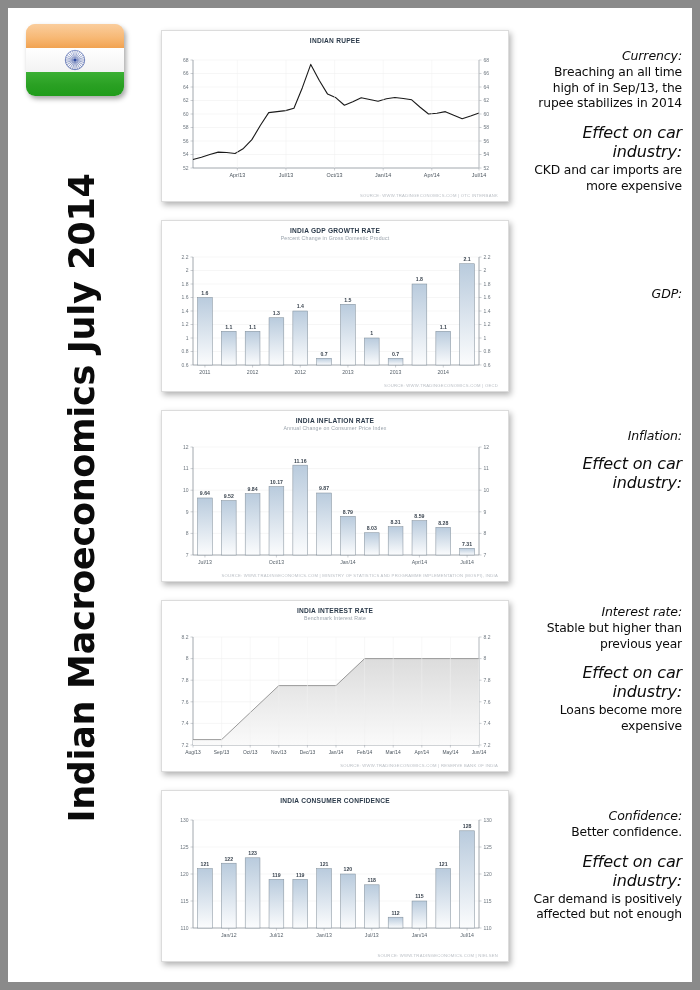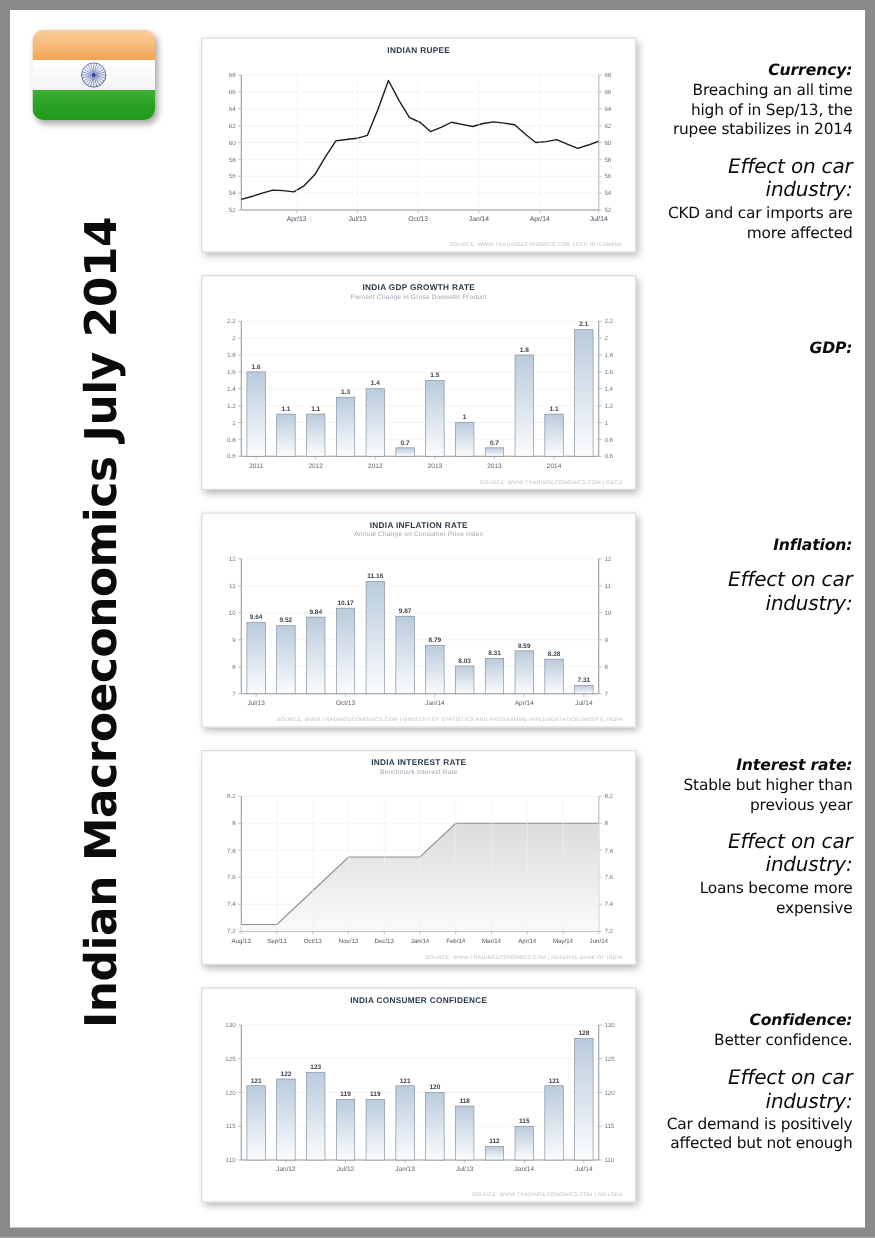--- a/index.html
+++ b/index.html
@@ -105,21 +105,21 @@
   #right-col { position: absolute; left: 504px; top: 0; width: 180px; height: 974px; }
   .note {
     position: absolute;
     right: 10px;
     width: 168px;
     text-align: right;
     color: #0c0c0c;
     font-family: "DejaVu Sans", sans-serif;
   }
   .note-head {
-    font-size: 12.5px; font-weight: bold; font-style: italic;
+    font-size: 12.5px; font-weight: normal; font-style: italic;
     margin-bottom: 2px; letter-spacing: -0.1px;
   }
   .note-body { font-size: 12.3px; line-height: 1.28; letter-spacing: -0.15px; padding-left: 24px; }
   .note-sub {
     font-size: 16px; font-style: italic; margin-top: 11px; margin-bottom: 2px;
     letter-spacing: -0.15px;
   }
   .note-sub-body { font-size: 12.3px; line-height: 1.28; letter-spacing: -0.15px; }
 </style>
 </head>
@@ -616,24 +616,24 @@
     </div>
 
   </div>
 
   <div id="right-col">
 
     <div class="note" style="top:40px;">
       <div class="note-head">Currency:</div>
       <div class="note-body">Breaching an all time high of in Sep/13, the rupee stabilizes in 2014</div>
       <div class="note-sub">Effect on car industry:</div>
-      <div class="note-sub-body">CKD and car imports are more affected</div>
-    </div>
-
-    <div class="note" style="top:262px;">
+      <div class="note-sub-body">CKD and car imports are more expensive</div>
+    </div>
+
+    <div class="note" style="top:278px;">
       <div class="note-head">GDP:</div>
     </div>
 
     <div class="note" style="top:420px;">
       <div class="note-head">Inflation:</div>
       <div class="note-sub">Effect on car industry:</div>
     </div>
 
     <div class="note" style="top:596px;">
       <div class="note-head">Interest rate:</div>

